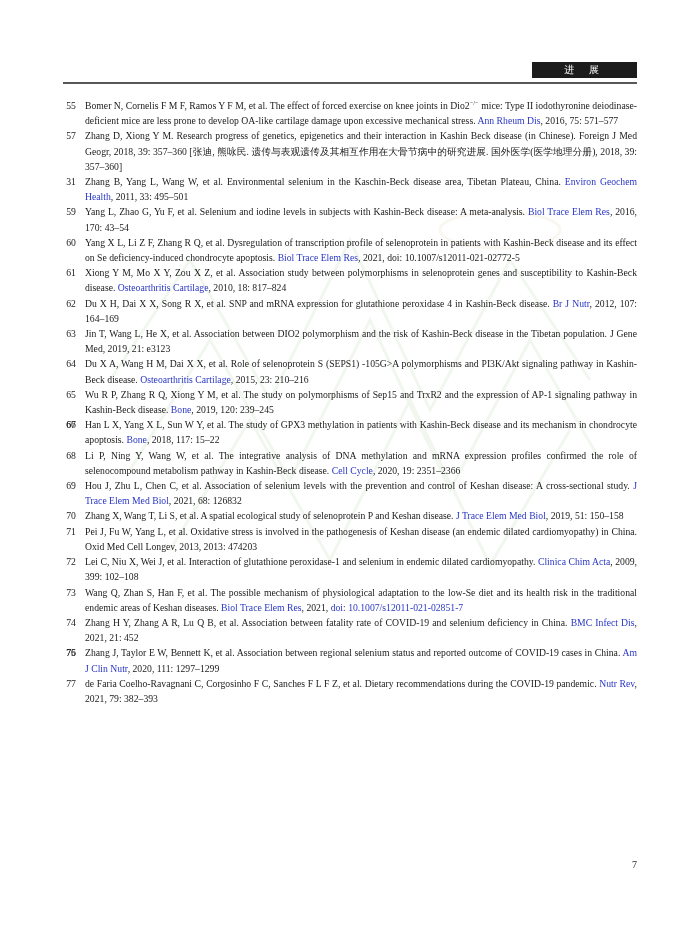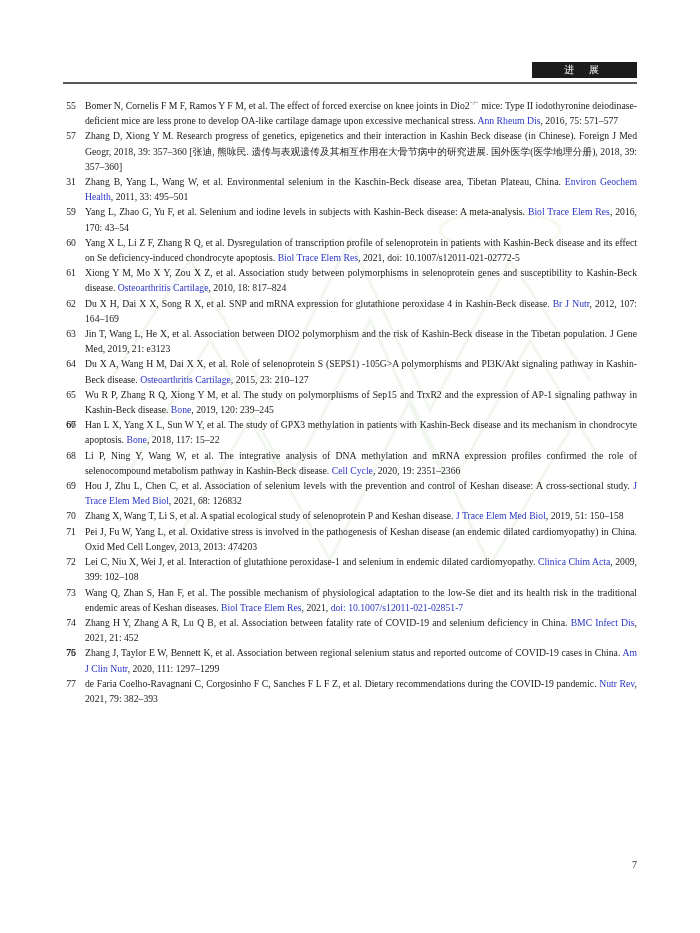--- a/index.html
+++ b/index.html
@@ -83,21 +83,21 @@
 
   <ol class="refs" id="refs">
       <li class="ref"><span class="ref-num">55</span><span class="ref-text"><span class="seg-plain">Bomer N, Cornelis F M F, Ramos Y F M, et al. The effect of forced exercise on knee joints in Dio2</span><sup class="seg-sup">−/−</sup><span class="seg-plain"> mice: Type II iodothyronine deiodinase-deficient mice are less prone to develop OA-like cartilage damage upon excessive mechanical stress. </span><a class="seg-link">Ann Rheum Dis</a><span class="seg-plain">, 2016, 75: 571–577</span></span></li>
       <li class="ref"><span class="ref-num">57</span><span class="ref-text"><span class="seg-plain">Zhang D, Xiong Y M. Research progress of genetics, epigenetics and their interaction in Kashin Beck disease (in Chinese). Foreign J Med Geogr, 2018, 39: 357–360 [张迪, 熊咏民. 遗传与表观遗传及其相互作用在大骨节病中的研究进展. 国外医学(医学地理分册), 2018, 39: 357–360]</span></span></li>
       <li class="ref"><span class="ref-num">31</span><span class="ref-text"><span class="seg-plain">Zhang B, Yang L, Wang W, et al. Environmental selenium in the Kaschin-Beck disease area, Tibetan Plateau, China. </span><a class="seg-link">Environ Geochem Health</a><span class="seg-plain">, 2011, 33: 495–501</span></span></li>
       <li class="ref"><span class="ref-num">59</span><span class="ref-text"><span class="seg-plain">Yang L, Zhao G, Yu F, et al. Selenium and iodine levels in subjects with Kashin-Beck disease: A meta-analysis. </span><a class="seg-link">Biol Trace Elem Res</a><span class="seg-plain">, 2016, 170: 43–54</span></span></li>
       <li class="ref"><span class="ref-num">60</span><span class="ref-text"><span class="seg-plain">Yang X L, Li Z F, Zhang R Q, et al. Dysregulation of transcription profile of selenoprotein in patients with Kashin-Beck disease and its effect on Se deficiency-induced chondrocyte apoptosis. </span><a class="seg-link">Biol Trace Elem Res</a><span class="seg-plain">, 2021, doi: 10.1007/s12011-021-02772-5</span></span></li>
       <li class="ref"><span class="ref-num">61</span><span class="ref-text"><span class="seg-plain">Xiong Y M, Mo X Y, Zou X Z, et al. Association study between polymorphisms in selenoprotein genes and susceptibility to Kashin-Beck disease. </span><a class="seg-link">Osteoarthritis Cartilage</a><span class="seg-plain">, 2010, 18: 817–824</span></span></li>
       <li class="ref"><span class="ref-num">62</span><span class="ref-text"><span class="seg-plain">Du X H, Dai X X, Song R X, et al. SNP and mRNA expression for glutathione peroxidase 4 in Kashin-Beck disease. </span><a class="seg-link">Br J Nutr</a><span class="seg-plain">, 2012, 107: 164–169</span></span></li>
       <li class="ref"><span class="ref-num">63</span><span class="ref-text"><span class="seg-plain">Jin T, Wang L, He X, et al. Association between DIO2 polymorphism and the risk of Kashin-Beck disease in the Tibetan population. J Gene Med, 2019, 21: e3123</span></span></li>
-      <li class="ref"><span class="ref-num">64</span><span class="ref-text"><span class="seg-plain">Du X A, Wang H M, Dai X X, et al. Role of selenoprotein S (SEPS1) -105G&gt;A polymorphisms and PI3K/Akt signaling pathway in Kashin-Beck disease. </span><a class="seg-link">Osteoarthritis Cartilage</a><span class="seg-plain">, 2015, 23: 210–127</span></span></li>
+      <li class="ref"><span class="ref-num">64</span><span class="ref-text"><span class="seg-plain">Du X A, Wang H M, Dai X X, et al. Role of selenoprotein S (SEPS1) -105G&gt;A polymorphisms and PI3K/Akt signaling pathway in Kashin-Beck disease. </span><a class="seg-link">Osteoarthritis Cartilage</a><span class="seg-plain">, 2015, 23: 210–216</span></span></li>
       <li class="ref"><span class="ref-num">65</span><span class="ref-text"><span class="seg-plain">Wu R P, Zhang R Q, Xiong Y M, et al. The study on polymorphisms of Sep15 and TrxR2 and the expression of AP-1 signaling pathway in Kashin-Beck disease. </span><a class="seg-link">Bone</a><span class="seg-plain">, 2019, 120: 239–245</span></span></li>
       <li class="ref"><span class="ref-num">66</span></li>
       <li class="ref"><span class="ref-num">67</span><span class="ref-text"><span class="seg-plain">Han L X, Yang X L, Sun W Y, et al. The study of GPX3 methylation in patients with Kashin-Beck disease and its mechanism in chondrocyte apoptosis. </span><a class="seg-link">Bone</a><span class="seg-plain">, 2018, 117: 15–22</span></span></li>
       <li class="ref"><span class="ref-num">68</span><span class="ref-text"><span class="seg-plain">Li P, Ning Y, Wang W, et al. The integrative analysis of DNA methylation and mRNA expression profiles confirmed the role of selenocompound metabolism pathway in Kashin-Beck disease. </span><a class="seg-link">Cell Cycle</a><span class="seg-plain">, 2020, 19: 2351–2366</span></span></li>
       <li class="ref"><span class="ref-num">69</span><span class="ref-text"><span class="seg-plain">Hou J, Zhu L, Chen C, et al. Association of selenium levels with the prevention and control of Keshan disease: A cross-sectional study. </span><a class="seg-link">J Trace Elem Med Biol</a><span class="seg-plain">, 2021, 68: 126832</span></span></li>
       <li class="ref"><span class="ref-num">70</span><span class="ref-text"><span class="seg-plain">Zhang X, Wang T, Li S, et al. A spatial ecological study of selenoprotein P and Keshan disease. </span><a class="seg-link">J Trace Elem Med Biol</a><span class="seg-plain">, 2019, 51: 150–158</span></span></li>
       <li class="ref"><span class="ref-num">71</span><span class="ref-text"><span class="seg-plain">Pei J, Fu W, Yang L, et al. Oxidative stress is involved in the pathogenesis of Keshan disease (an endemic dilated cardiomyopathy) in China. Oxid Med Cell Longev, 2013, 2013: 474203</span></span></li>
       <li class="ref"><span class="ref-num">72</span><span class="ref-text"><span class="seg-plain">Lei C, Niu X, Wei J, et al. Interaction of glutathione peroxidase-1 and selenium in endemic dilated cardiomyopathy. </span><a class="seg-link">Clinica Chim Acta</a><span class="seg-plain">, 2009, 399: 102–108</span></span></li>
       <li class="ref"><span class="ref-num">73</span><span class="ref-text"><span class="seg-plain">Wang Q, Zhan S, Han F, et al. The possible mechanism of physiological adaptation to the low-Se diet and its health risk in the traditional endemic areas of Keshan diseases. </span><a class="seg-link">Biol Trace Elem Res</a><span class="seg-plain">, 2021, </span><a class="seg-link">doi: 10.1007/s12011-021-02851-7</a></span></li>
       <li class="ref"><span class="ref-num">74</span><span class="ref-text"><span class="seg-plain">Zhang H Y, Zhang A R, Lu Q B, et al. Association between fatality rate of COVID-19 and selenium deficiency in China. </span><a class="seg-link">BMC Infect Dis</a><span class="seg-plain">, 2021, 21: 452</span></span></li>

